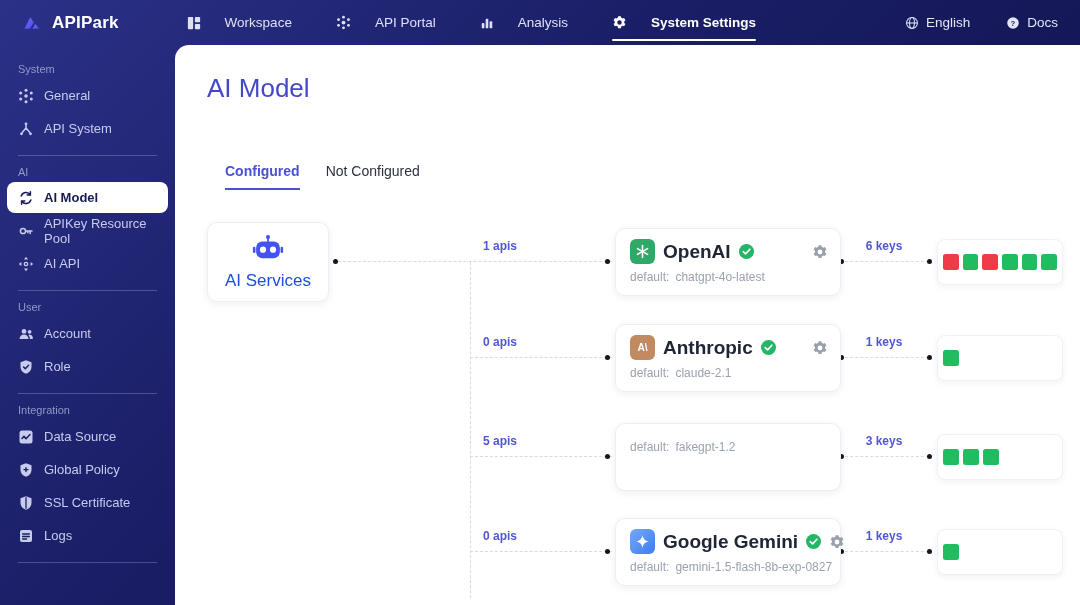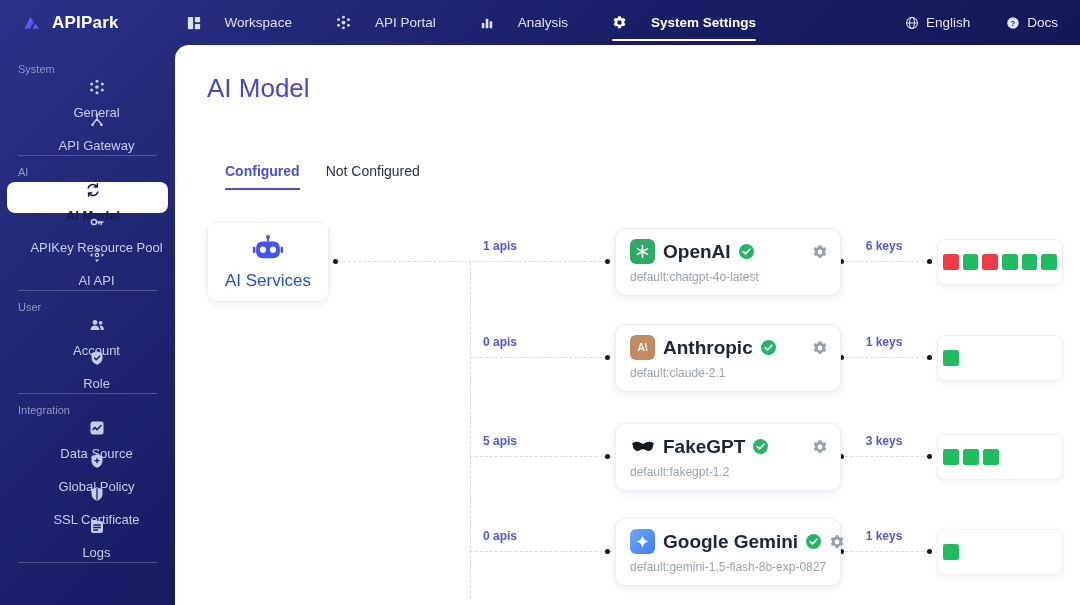--- a/index.html
+++ b/index.html
@@ -24,21 +24,21 @@
   .topnav-item.active .tn-icon { color:#fff; }
   .topnav-item.active::after { content:""; position:absolute; left:0; right:0; bottom:4px;
     height:2px; background:#fff; border-radius:2px; }
   .top-utils { margin-left:auto; display:flex; align-items:center; gap:36px; }
   .util-item { display:flex; align-items:center; gap:7px; color:#e3e6f7; font-size:13.5px; cursor:pointer; }
 
   
   .sidebar { position:absolute; left:0; top:45px; width:175px; bottom:0; padding-top:8px; }
   .sb-section-title { font-size:11px; color:#9297c8; margin:10px 0 4px 18px; }
   .sb-item { display:flex; align-items:center; gap:10px; height:33px; padding-left:18px;
-    color:#c7cbee; font-size:13px; cursor:pointer;flex-direction:column; }
+    color:#c7cbee; font-size:13px; cursor:pointer; }
   .sb-item .sb-icon { width:16px; height:16px; color:#c7cbee; flex:0 0 16px; }
   .sb-item.active { background:#fff; margin:1px 7px; padding-left:11px; height:31px;
     border-radius:8px; color:#171b52; font-weight:600; }
   .sb-item.active .sb-icon { color:#171b52; }
   .sb-divider { border-top:1px solid rgba(200,205,240,.28); margin:10px 18px 2px 18px; }
 
   
   .main { position:absolute; left:175px; top:45px; right:0; bottom:0; background:#fff;
     border-top-left-radius:14px; overflow:hidden; }
   .page-title { position:absolute; left:32px; top:28px; font-size:26px; font-weight:500; color:#4547c9; }
@@ -66,21 +66,21 @@
     border:1px solid #eceef3; border-radius:10px; box-shadow:0 2px 8px rgba(25,35,80,.07);
     padding:10px 12px 8px 14px; cursor:pointer; }
   .pcard-top { display:flex; align-items:center; gap:8px; }
   .picon { width:25px; height:25px; border-radius:6px; display:flex; align-items:center; justify-content:center; flex:0 0 25px; }
   .openai-bg { background:#2fa968; }
   .anthropic-bg { background:#c28a60; }
   .gemini-bg { background:linear-gradient(135deg,#72a8f8,#3f7df2); }
   .pname { font-size:19px; font-weight:600; color:#202636; white-space:nowrap; }
   .pgear { margin-left:auto; color:#9aa0ab; cursor:pointer; }
   .pcard-bottom { margin-top:6px; font-size:12px; color:#9aa2ae; white-space:nowrap; }
-  .pcard-bottom .dmodel { }
+  .pcard-bottom .dmodel { margin-left:6px; }
 
   .kcard { position:absolute; left:762px; width:126px; height:46px; background:#fff;
     border:1px solid #f0f1f5; border-radius:8px; box-shadow:0 2px 7px rgba(25,35,80,.06);
     display:flex; align-items:center; padding:0 5px; gap:4px; }
   .ksq { width:16px; height:16px; border-radius:2.5px; }
   .ksq.ok { background:var(--key-ok,#1fbd5f); }
   .ksq.error { background:var(--key-error,#ee3b47); }
 
   
   .h-main { left:163px; top:216px; width:274px; }
@@ -204,21 +204,21 @@
   </div>
   <div class="sb-item">
     <span class="sb-icon">
       <svg width="16" height="16" viewBox="0 0 16 16" fill="none" stroke="currentColor" stroke-width="1.5" stroke-linecap="round">
           <path d="M8 4 V7 M8 7 L4.2 11.5 M8 7 L11.8 11.5"></path>
           <circle cx="8" cy="2.8" r="1.4" fill="currentColor" stroke="none"></circle>
           <circle cx="3.5" cy="12.8" r="1.4" fill="currentColor" stroke="none"></circle>
           <circle cx="12.5" cy="12.8" r="1.4" fill="currentColor" stroke="none"></circle>
         </svg>
     </span>
-    <span>API Gateway</span>
+    <span>API System</span>
   </div>
   <div class="sb-divider"></div>
 
   <div class="sb-section-title">AI</div>
   <div class="sb-item active">
     <span class="sb-icon">
       <svg width="16" height="16" viewBox="0 0 16 16" fill="none" stroke="currentColor" stroke-width="1.5" stroke-linecap="round">
           <path d="M3.2 6 a5 5 0 0 1 9-1.2 M12.8 10 a5 5 0 0 1-9 1.2 M12.4 1.8 v3.2 h-3.2 M3.6 14.2 v-3.2 h3.2"></path>
         </svg>
     </span>
@@ -410,39 +410,20 @@
       <span class="pgear">
         <svg width="16" height="16" viewBox="0 0 20 20" fill="currentColor">
             <path fill-rule="evenodd" d="M8.2 1.5 L11.8 1.5 L12.3 3.6 a6.6 6.6 0 0 1 1.7 1 l2.1-.7 1.8 3.1-1.6 1.5 a6.8 6.8 0 0 1 0 2 l1.6 1.5-1.8 3.1-2.1-.7 a6.6 6.6 0 0 1-1.7 1 l-.5 2.1 H8.2 l-.5-2.1 a6.6 6.6 0 0 1-1.7-1 l-2.1.7-1.8-3.1 1.6-1.5 a6.8 6.8 0 0 1 0-2 L2.1 7 3.9 3.9 6 4.6 a6.6 6.6 0 0 1 1.7-1 Z M10 13 a3 3 0 1 0 0-6 3 3 0 0 0 0 6 Z"></path>
           </svg>
       </span>
     </div>
     <div class="pcard-bottom"><span>default:</span><span class="dmodel">claude-2.1</span></div>
   </div>
 
   <div class="pcard pc-2">
-    <div class="pcard-top">
-      <span class="picon">
-        <svg width="24" height="16" viewBox="0 0 24 16" fill="#15181d">
-            <path d="M1.2 4.2 Q6 1.2 11 4.4 Q12 5 13 4.4 Q18 1.2 22.8 4.2 L21.6 9 Q19.4 13.8 15.2 11.2 Q13.6 10.2 12 10.2 Q10.4 10.2 8.8 11.2 Q4.6 13.8 2.4 9 Z"></path>
-          </svg>
-      </span>
-      <span class="pname">FakeGPT</span>
-      <span>
-        <svg width="15" height="15" viewBox="0 0 16 16">
-            <circle cx="8" cy="8" r="8" fill="#23b568"></circle>
-            <path d="M4.5 8.2 7 10.6 11.6 5.6" stroke="#fff" stroke-width="1.8" fill="none" stroke-linecap="round" stroke-linejoin="round"></path>
-          </svg>
-      </span>
-      <span class="pgear">
-        <svg width="16" height="16" viewBox="0 0 20 20" fill="currentColor">
-            <path fill-rule="evenodd" d="M8.2 1.5 L11.8 1.5 L12.3 3.6 a6.6 6.6 0 0 1 1.7 1 l2.1-.7 1.8 3.1-1.6 1.5 a6.8 6.8 0 0 1 0 2 l1.6 1.5-1.8 3.1-2.1-.7 a6.6 6.6 0 0 1-1.7 1 l-.5 2.1 H8.2 l-.5-2.1 a6.6 6.6 0 0 1-1.7-1 l-2.1.7-1.8-3.1 1.6-1.5 a6.8 6.8 0 0 1 0-2 L2.1 7 3.9 3.9 6 4.6 a6.6 6.6 0 0 1 1.7-1 Z M10 13 a3 3 0 1 0 0-6 3 3 0 0 0 0 6 Z"></path>
-          </svg>
-      </span>
-    </div>
     <div class="pcard-bottom"><span>default:</span><span class="dmodel">fakegpt-1.2</span></div>
   </div>
 
   <div class="pcard pc-3">
     <div class="pcard-top">
       <span class="picon gemini-bg">
         <svg width="15" height="15" viewBox="0 0 22 22" fill="#fff">
             <path d="M11 1.5 C12 7.3 14.7 10 20.5 11 C14.7 12 12 14.7 11 20.5 C10 14.7 7.3 12 1.5 11 C7.3 10 10 7.3 11 1.5 Z"></path>
           </svg>
       </span>

